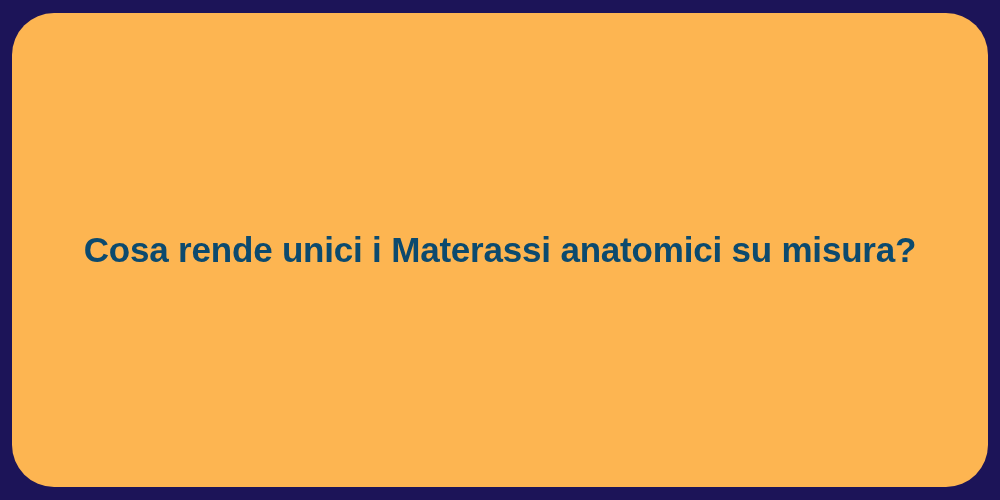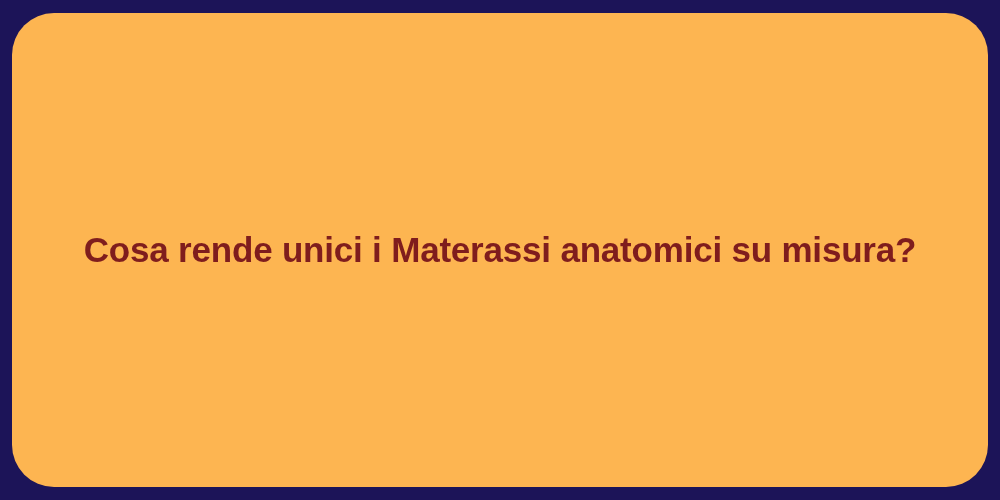--- a/index.html
+++ b/index.html
@@ -30,21 +30,21 @@
     background: #fdb551;
     border-radius: 42px;
     display: flex;
     align-items: center;
     justify-content: center;
     box-sizing: border-box;
   }
   .heading {
     margin: 0;
     padding: 0 40px;
-    color: #7f1d1d;
+    color: #0c4a6e;
     font-family: "Liberation Sans", sans-serif;
     font-size: 35px;
     font-weight: bold;
     letter-spacing: -0.2px;
     line-height: 1.25;
     text-align: center;
     white-space: nowrap;
   }
 </style>
 </head>

